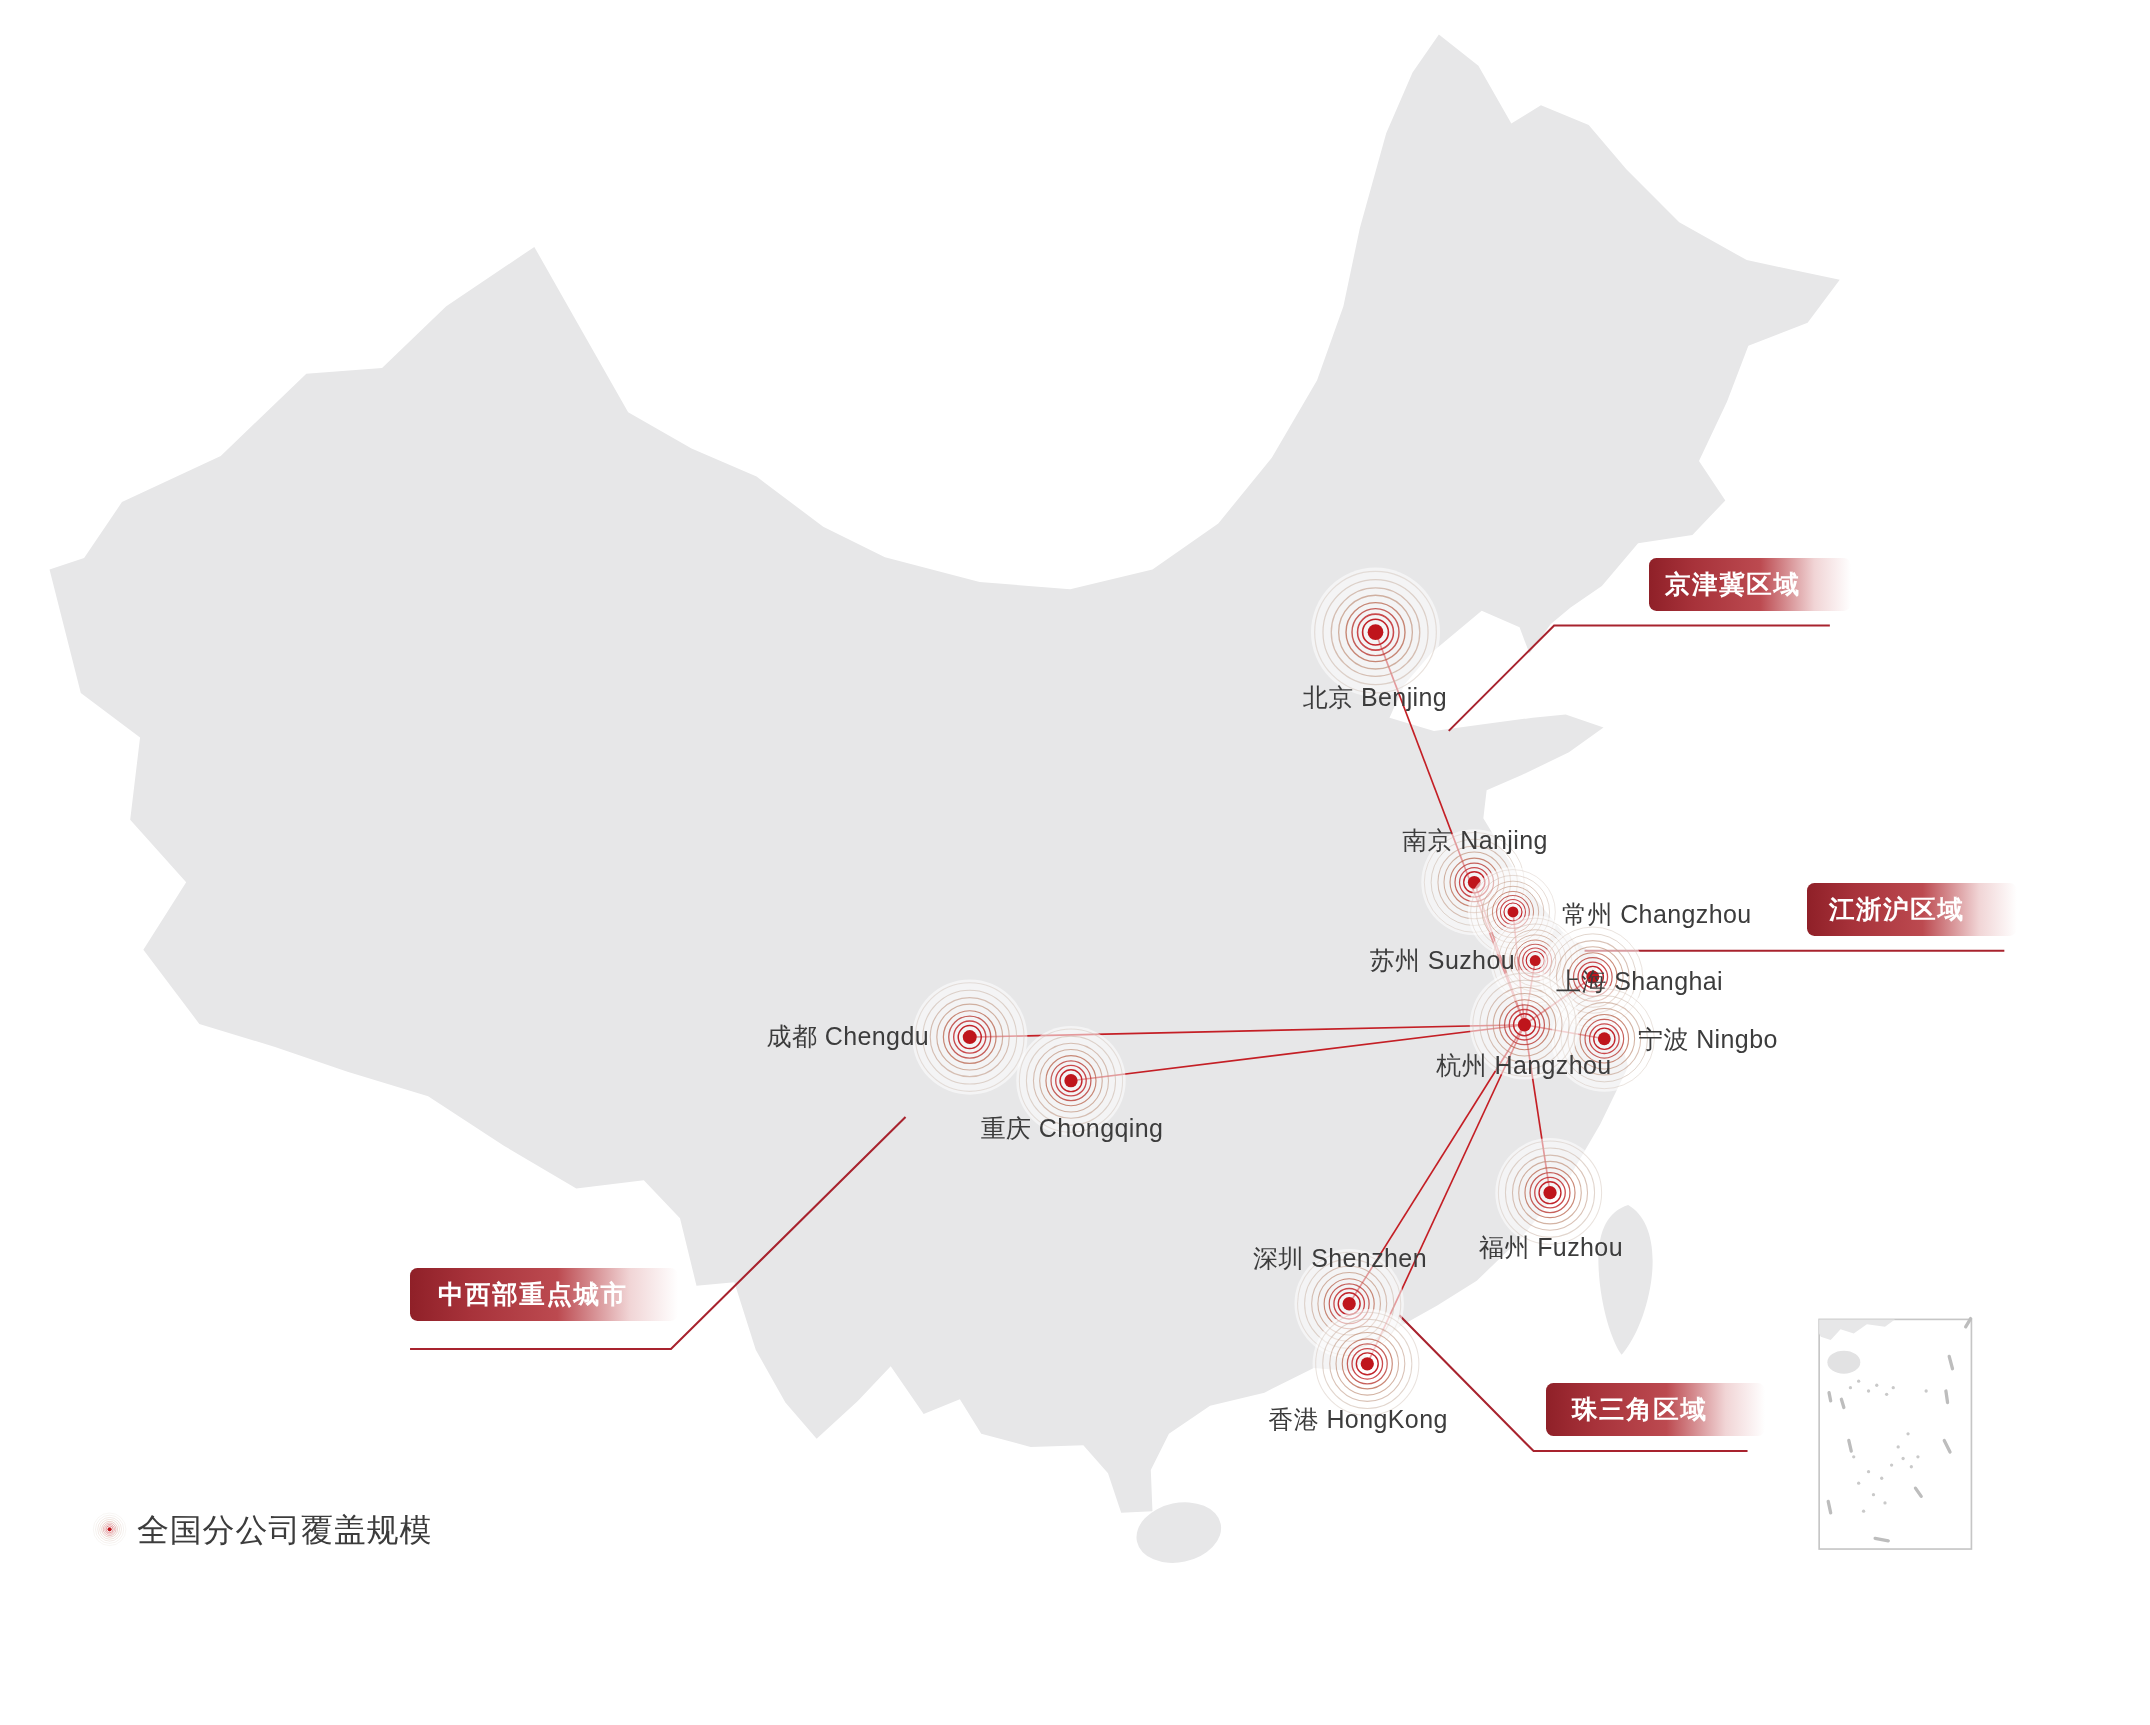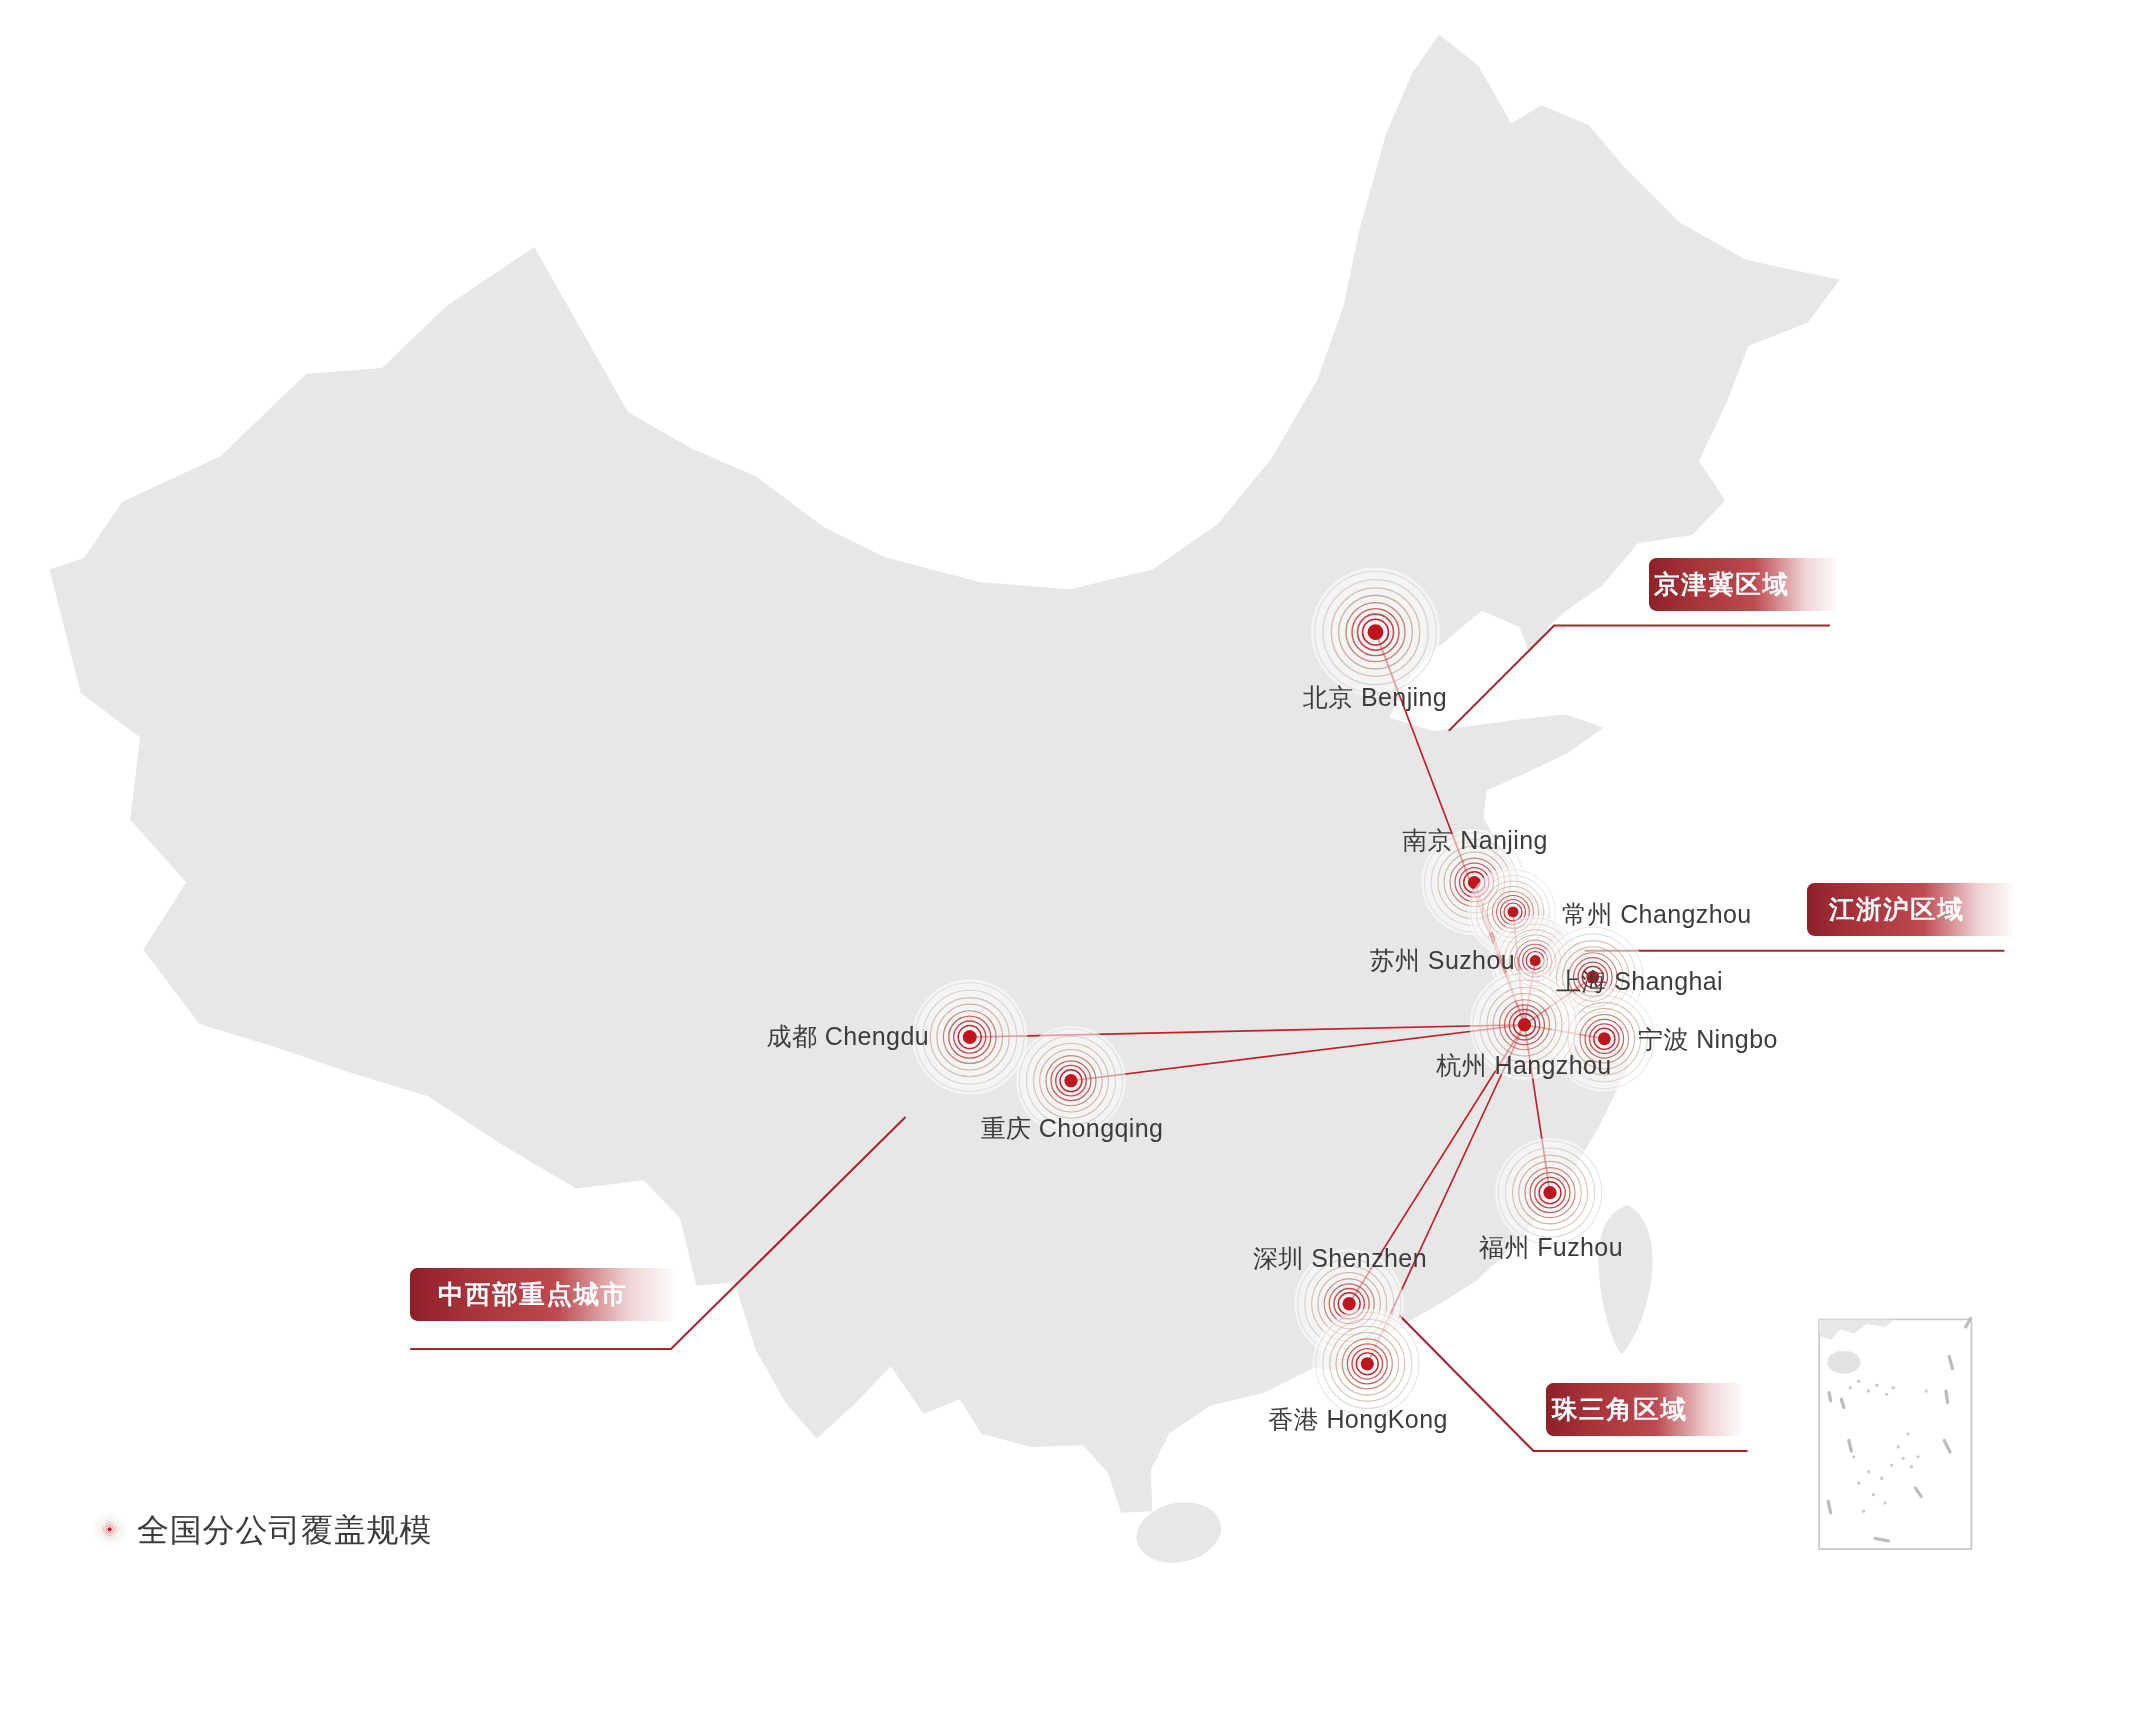--- a/index.html
+++ b/index.html
@@ -157,24 +157,24 @@
           <circle cx="2258" cy="1802" r="2"></circle>
         <circle cx="2276" cy="1816" r="2"></circle>
           <circle cx="2290" cy="1826" r="2"></circle>
           <circle cx="2264" cy="1836" r="2"></circle>
         <circle cx="2252" cy="1770" r="2"></circle>
           <circle cx="2318" cy="1742" r="2"></circle>
       </g>
     </g>
   </svg>
 
-  <div class="banner" style="left:1649px;top:558px;width:186px;padding-left:5px;">京津冀区域</div>
+  <div class="banner" style="left:1649px;top:558px;width:186px;padding-left:16px;">京津冀区域</div>
   <div class="banner" style="left:1807px;top:883px;width:188px;padding-left:22px;">江浙沪区域</div>
   <div class="banner" style="left:410px;top:1268px;width:240px;padding-left:28px;">中西部重点城市</div>
-  <div class="banner" style="left:1546px;top:1383px;width:193px;padding-left:6px;">珠三角区域</div>
+  <div class="banner" style="left:1546px;top:1383px;width:193px;padding-left:26px;">珠三角区域</div>
 
   <div class="city-label c-center" style="left:1375px;top:697px;">北京 Benjing</div>
   <div class="city-label c-center" style="left:1475px;top:840px;">南京 Nanjing</div>
   <div class="city-label c-left" style="left:1562px;top:914px;text-align:right;">常州 Changzhou</div>
   <div class="city-label c-right" style="right:636px;top:960px;">苏州 Suzhou</div>
   <div class="city-label c-left" style="left:1556px;top:981px;">上海 Shanghai</div>
   <div class="city-label c-left" style="left:1638px;top:1039px;">宁波 Ningbo</div>
   <div class="city-label c-center" style="left:1524px;top:1065px;">杭州 Hangzhou</div>
   <div class="city-label c-right" style="right:1222px;top:1036px;">成都 Chengdu</div>
   <div class="city-label c-center" style="left:1072px;top:1128px;">重庆 Chongqing</div>

